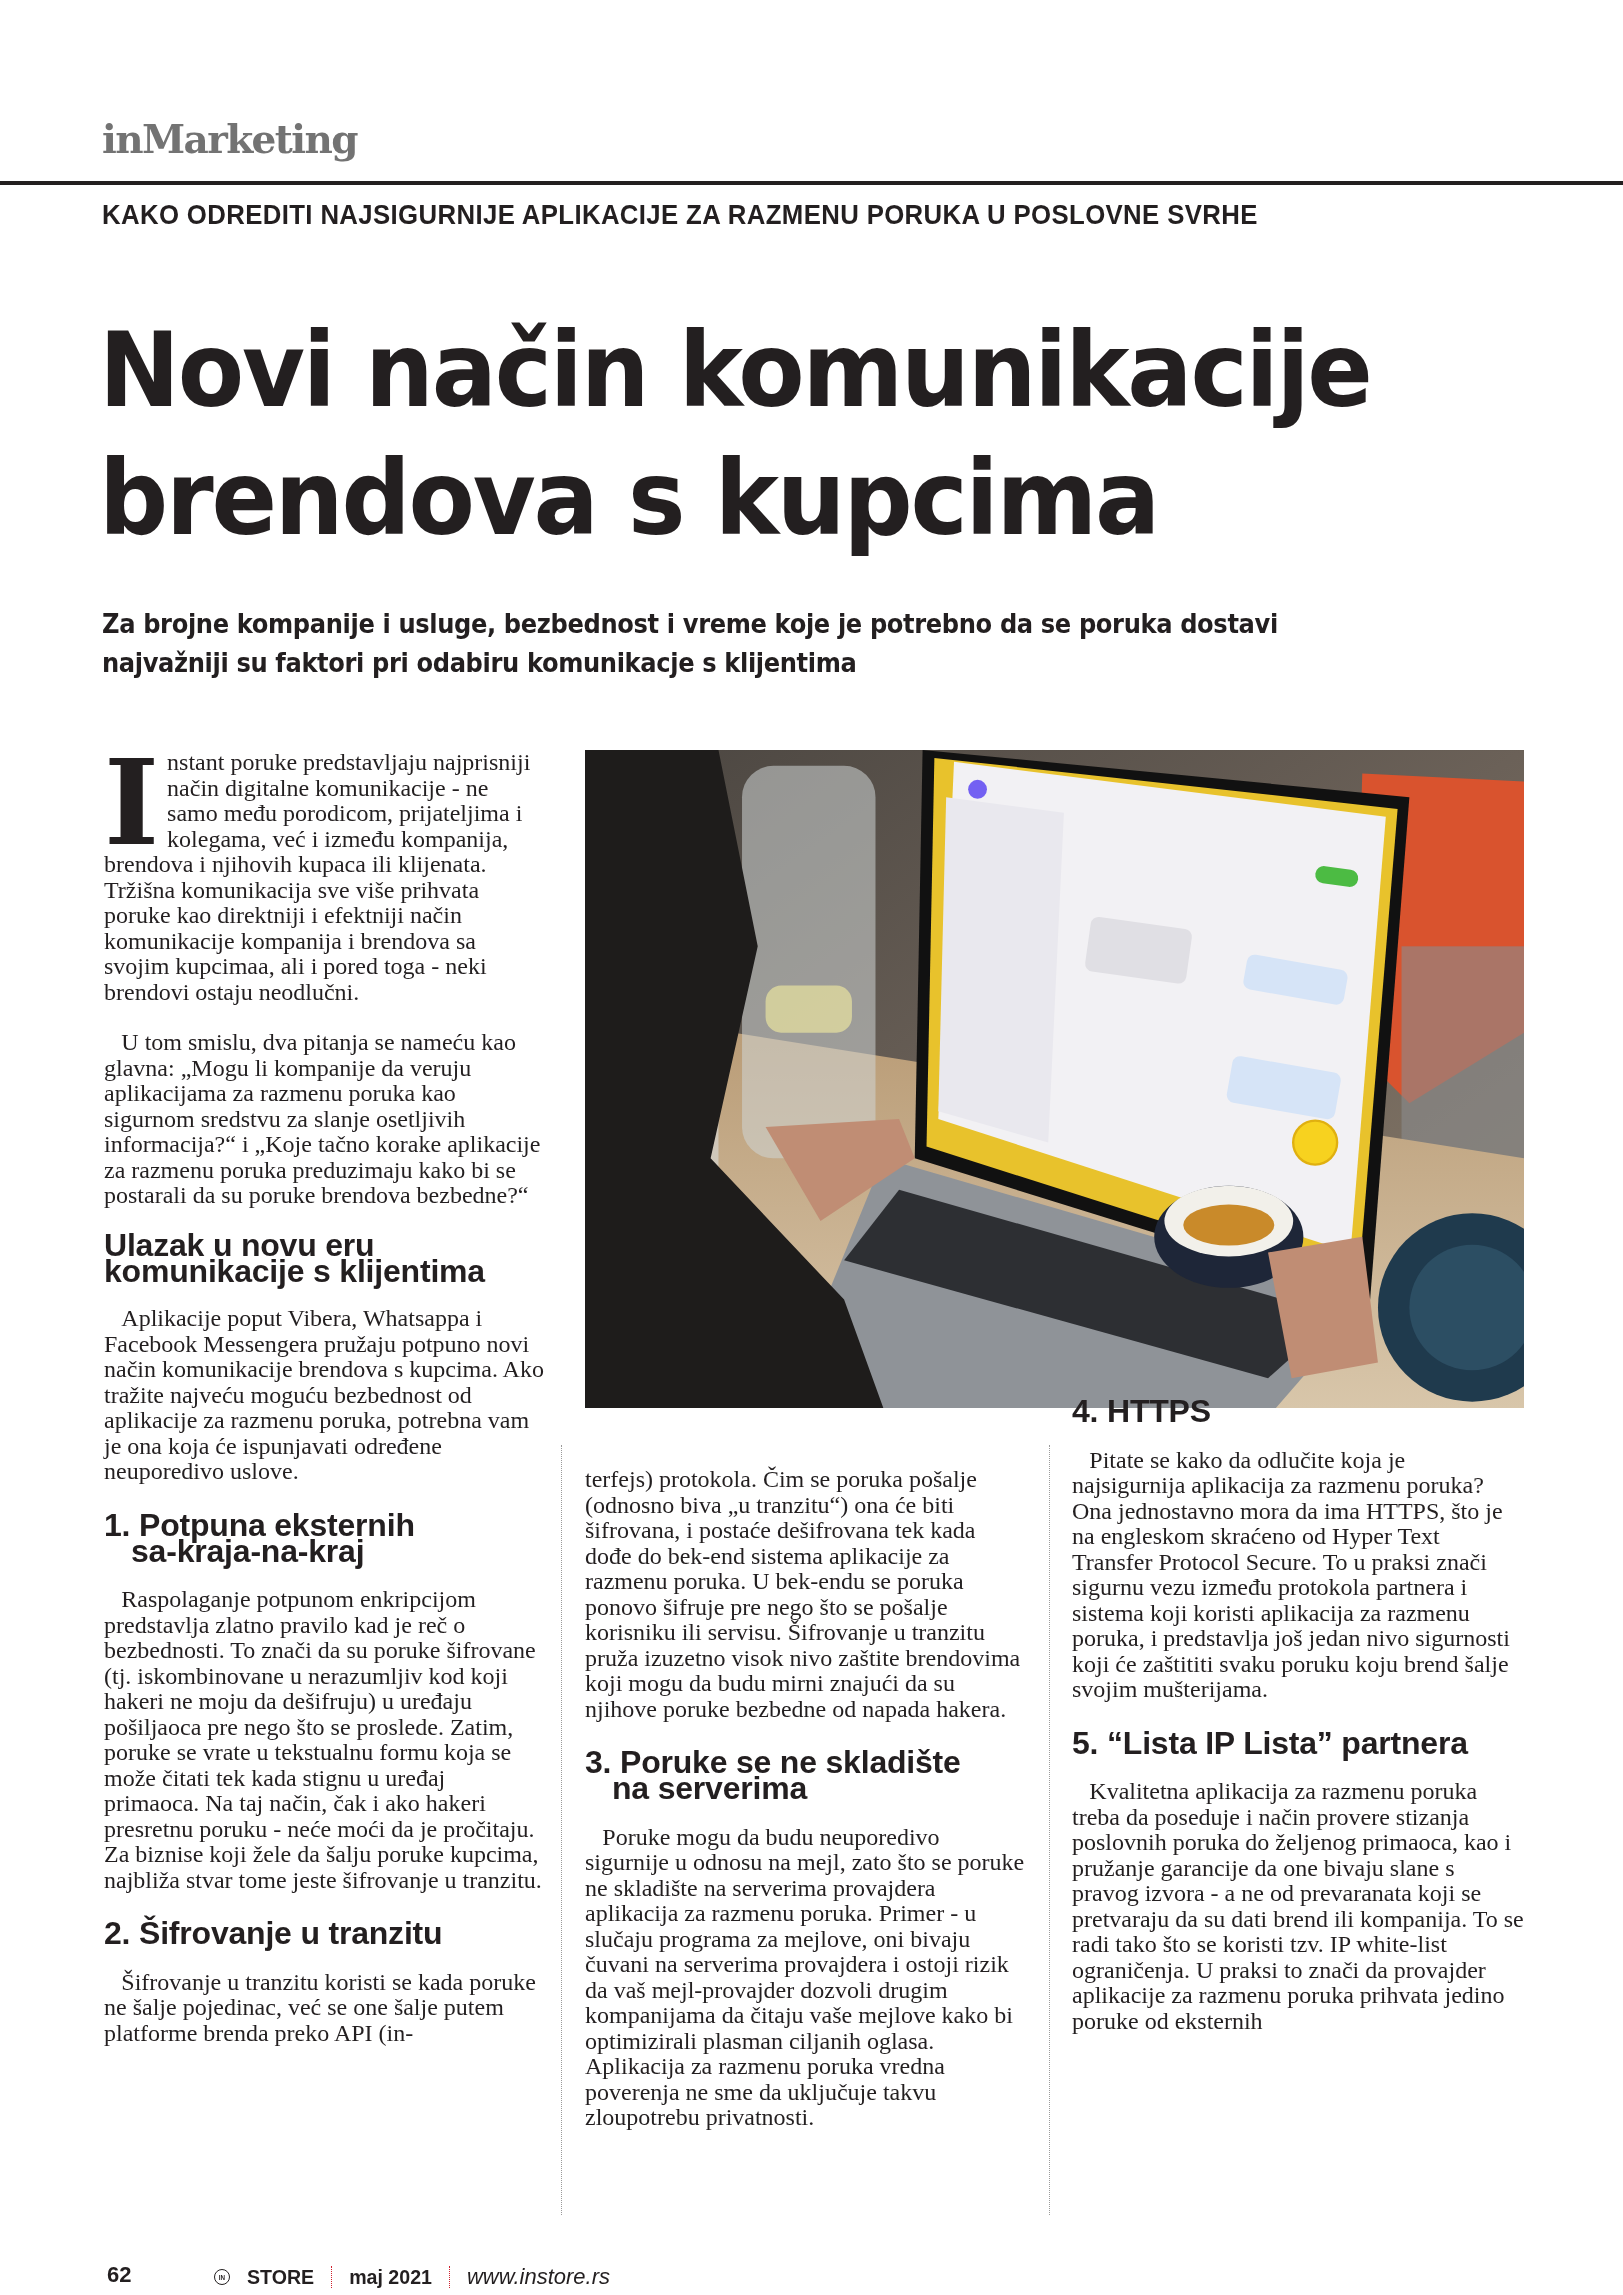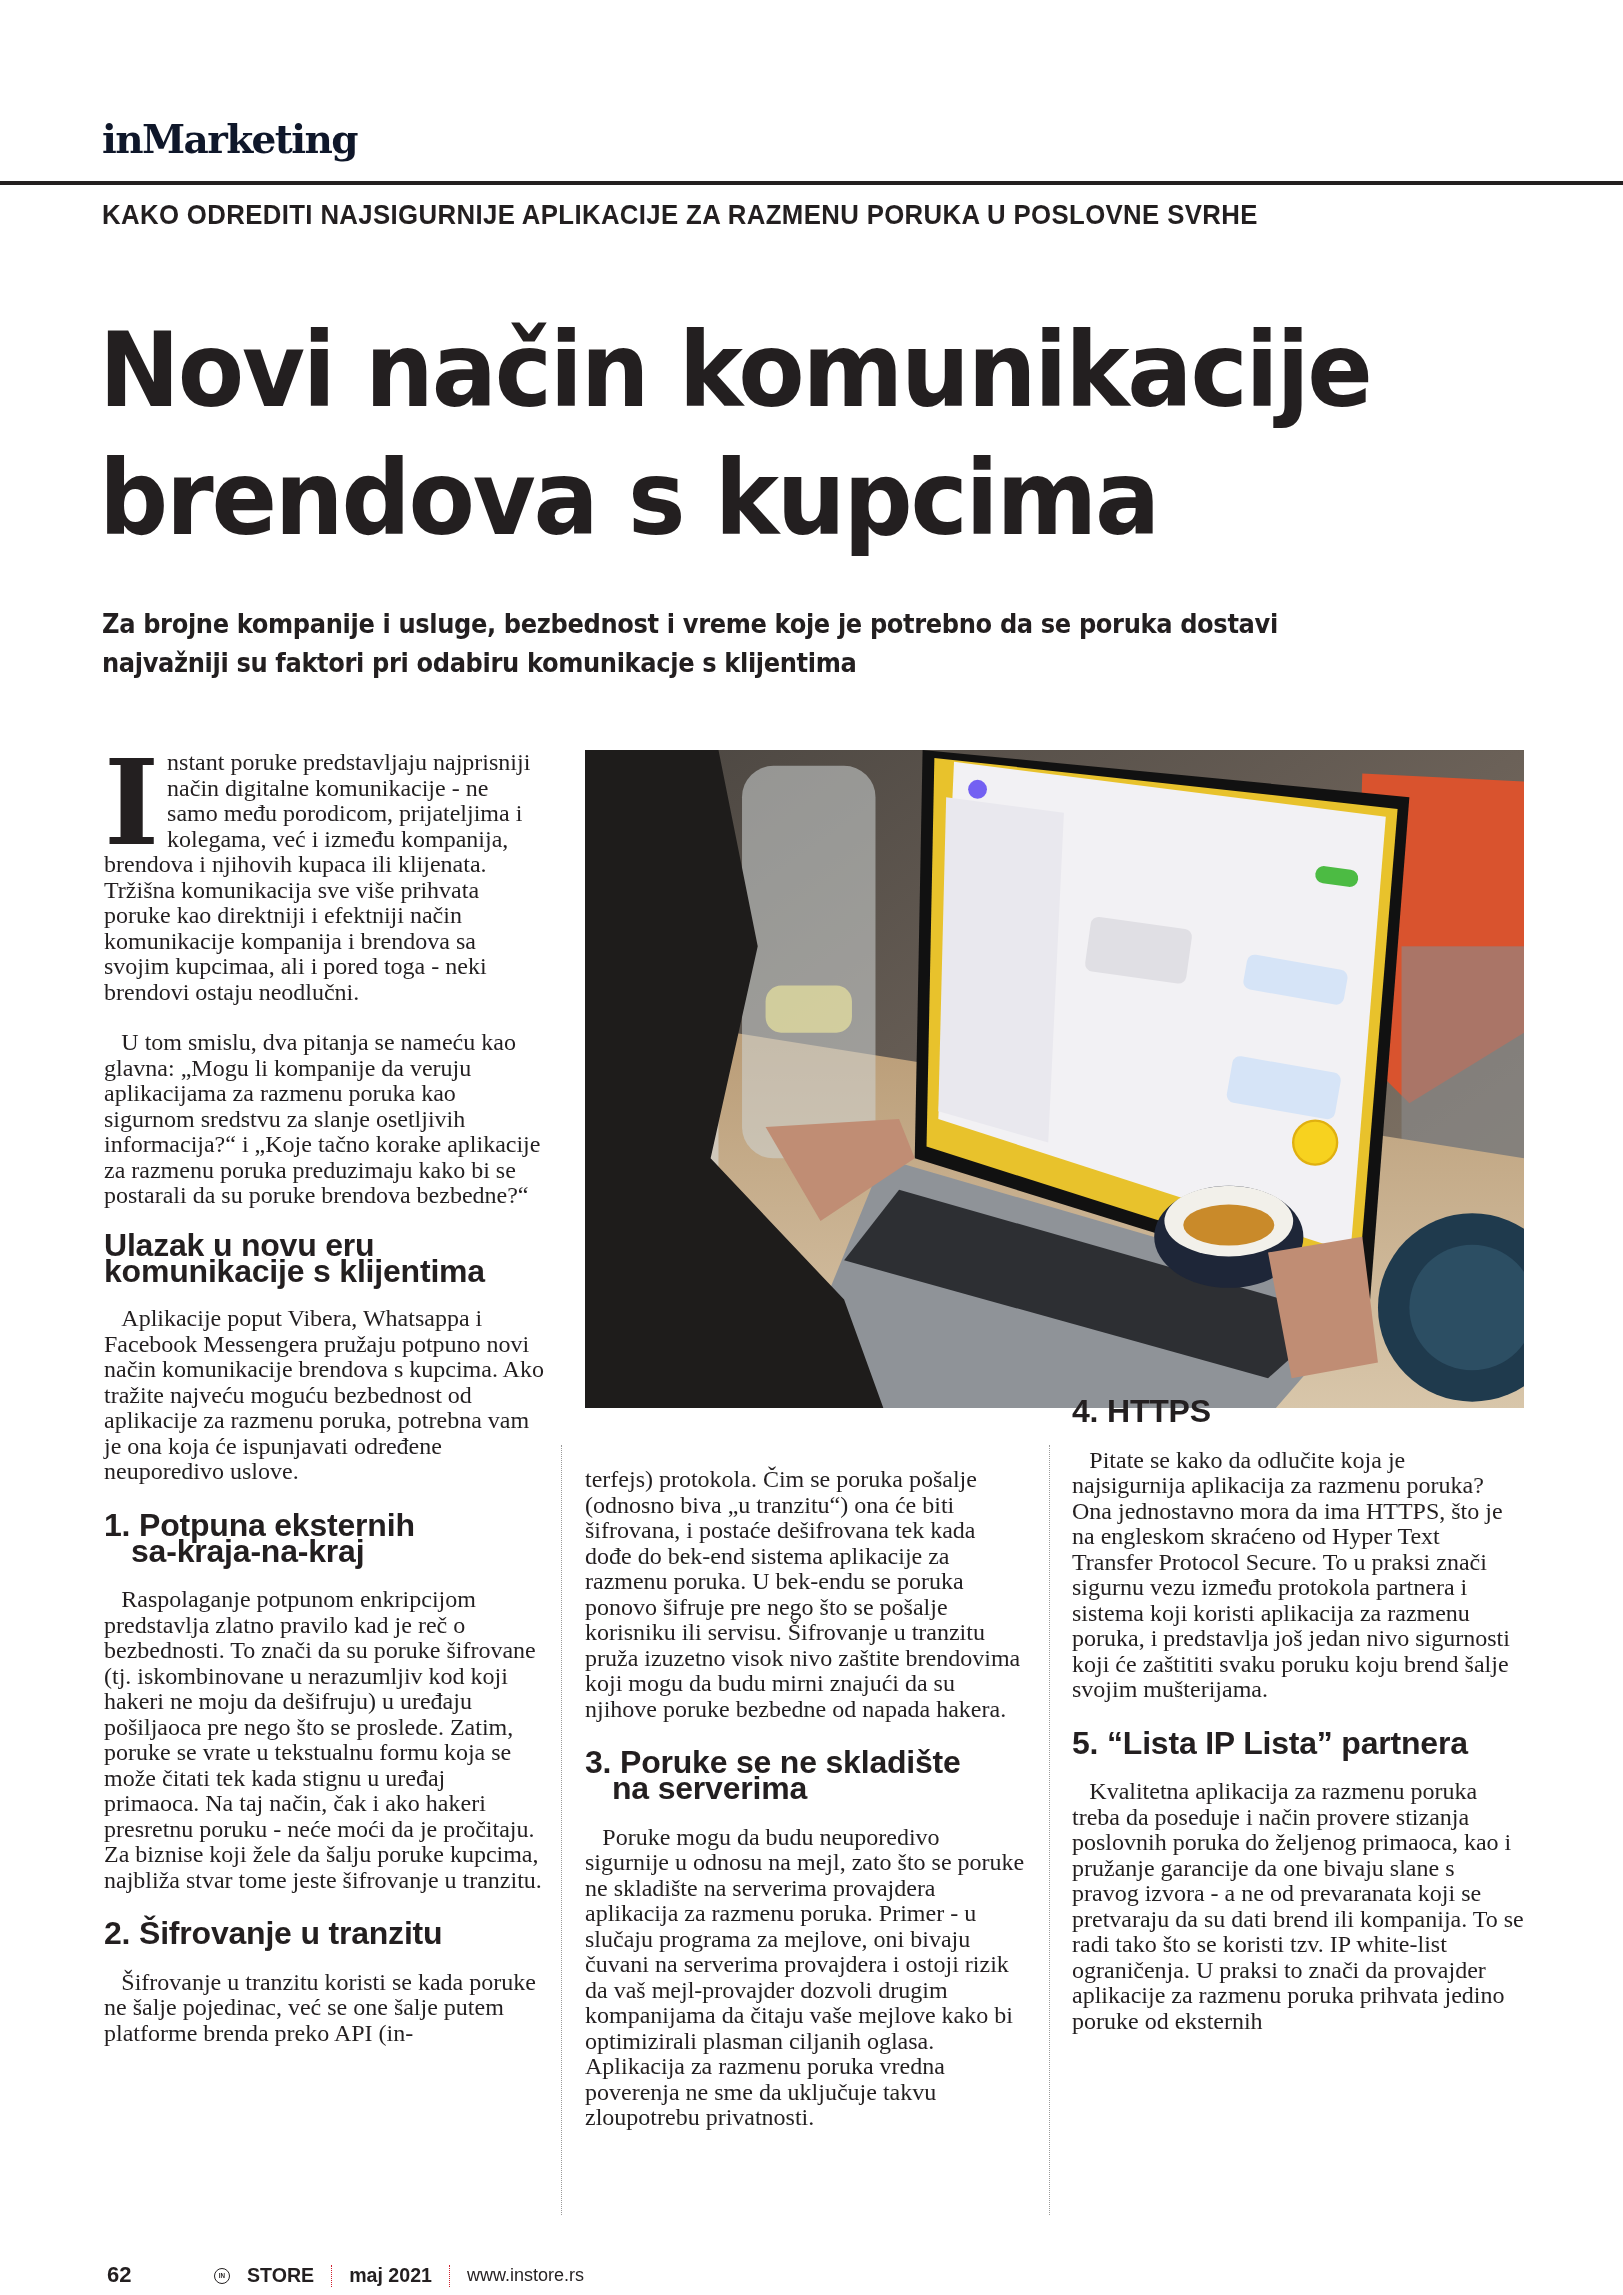--- a/index.html
+++ b/index.html
@@ -1,19 +1,19 @@
 <!DOCTYPE html>
 <html style="font-size:12.6px"><head>
 <meta charset="utf-8">
 <style>
   html, body { margin: 0; padding: 0; background: #ffffff; }
   body { width: 1623px; height: 2295px; position: relative; overflow: hidden; color: #231f20; }
   .abs { position: absolute; }
 
-  .section-label { left: 102px; top: 116px; font-family: "DejaVu Serif", serif; font-weight: bold; font-size: 39px; letter-spacing: -1.6px; color: #0f172a; }
+  .section-label { left: 102px; top: 116px; font-family: "DejaVu Serif", serif; font-weight: bold; font-size: 39px; letter-spacing: -1.6px; color: #737373; }
   .top-rule { left: 0; top: 181px; width: 1623px; height: 3.9px; background: #231f20; }
   .kicker { left: 102px; top: 199px; font-family: "Liberation Sans", sans-serif; font-weight: bold; font-size: 28px; letter-spacing: 0.4px; transform: scaleX(0.92); transform-origin: left top; white-space: nowrap; }
   .headline { left: 99px; top: 306px; width: 1492px; font-family: "DejaVu Sans", sans-serif; font-weight: bold; font-size: 104px; line-height: 128px; letter-spacing: -2.4px; transform: scaleX(0.93); transform-origin: left top; }
   .lede { left: 102px; top: 605px; width: 1406px; font-family: "DejaVu Sans", sans-serif; font-weight: bold; font-size: 26px; line-height: 39px; letter-spacing: -0.4px; transform: scaleX(0.93); transform-origin: left top; }
 
   .col { font-family: "Liberation Serif", serif; font-size: 24px; line-height: 25.5px; color: #231f20; }
   .col p { margin: 0; text-indent: 17.3px; }
   .col p.noindent { text-indent: 0; }
   .col h3 { margin: 0; font-family: "Liberation Sans", sans-serif; font-weight: bold; font-size: 32px; line-height: 26px; letter-spacing: -0.2px; }
   .col h3 .hang { display: block; padding-left: 27px; }
@@ -29,21 +29,21 @@
   .div2 { left: 1049px; top: 1445px; height: 770px; }
 
   .photo { left: 585px; top: 750px; width: 939px; height: 658px; overflow: hidden; background: #3b3631; }
 
   .footer { top: 2266px; font-family: "Liberation Sans", sans-serif; font-weight: bold; margin-left: 8px; }
   .page-num { left: 99px; font-size: 22px; top: 2262px; }
   .brand { left: 206px; font-size: 19.6px; display: flex; align-items: center; gap: 17px; top: 2264px; }
   .brand .logo { width: 14px; height: 14px; border: 1.6px solid #231f20; border-radius: 50%; font-size: 6.3px; display: inline-flex; align-items: center; justify-content: center; font-weight: bold; }
   .sep { width: 0; height: 22px; border-left: 1.6px dotted #d0202e; display: inline-block; }
   .issue { font-size: 19.6px; font-weight: bold; }
-  .url { font-size: 18px; font-weight: normal; }
+  .url { font-size: 22px; font-weight: normal; font-style: italic; }
 </style>
 </head>
 <body>
 
 <div class="abs section-label">inMarketing</div>
 <div class="abs top-rule"></div>
 <div class="abs kicker">KAKO ODREDITI NAJSIGURNIJE APLIKACIJE ZA RAZMENU PORUKA U POSLOVNE SVRHE</div>
 
 <div class="abs headline">
   <div>Novi način komunikacije</div>

